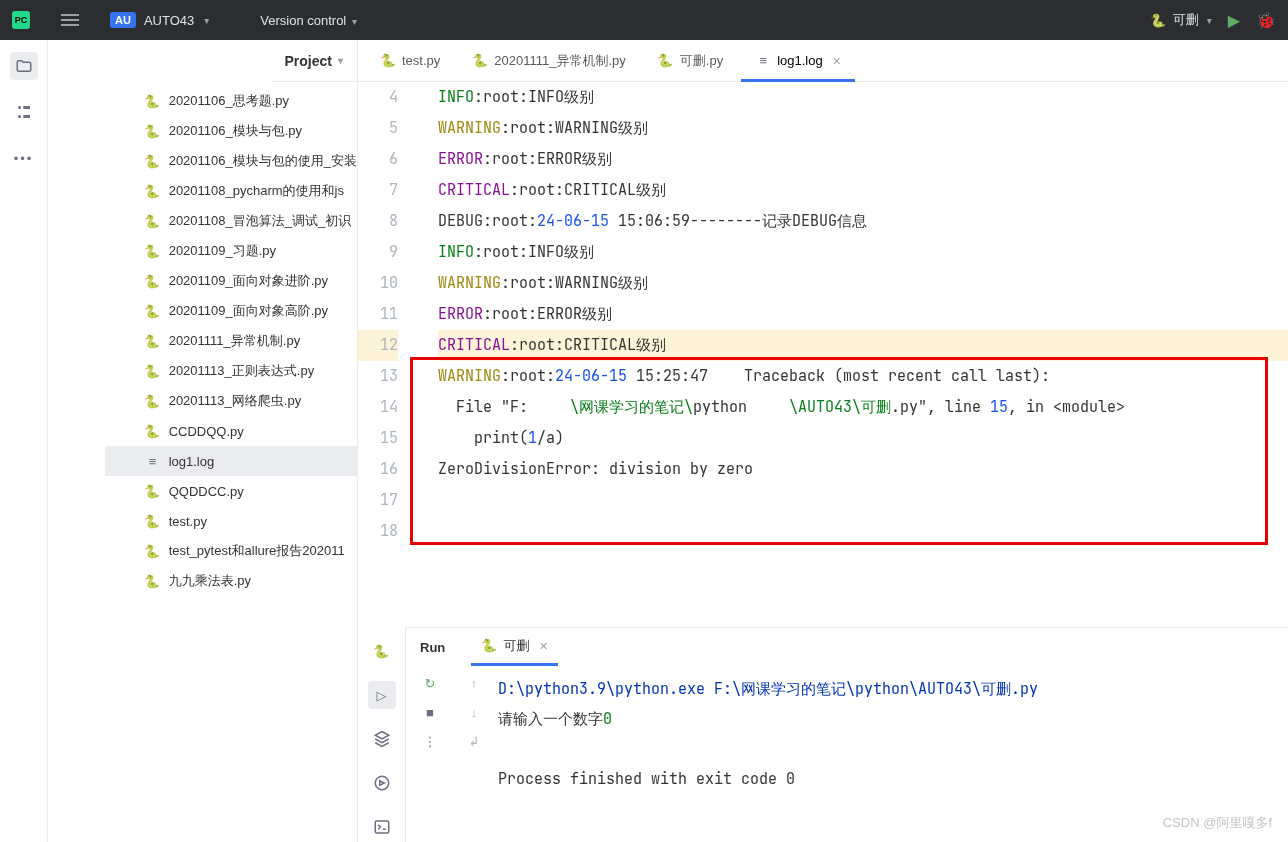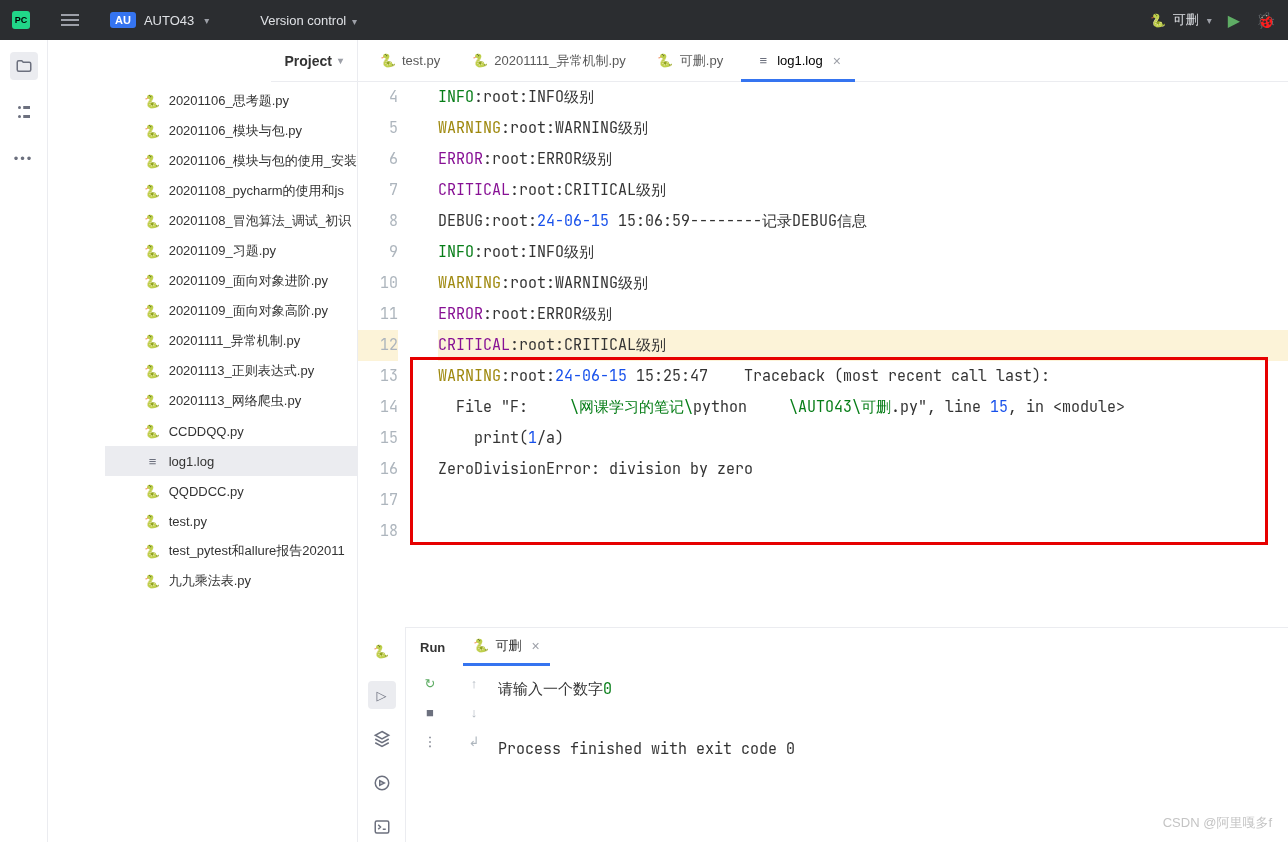--- a/index.html
+++ b/index.html
@@ -52,21 +52,21 @@
 .code-line.hl { background: #fcf3d8; }
 .tk-info { color: #067d17; }
 .tk-warn { color: #9e880d; }
 .tk-err { color: #871094; }
 .tk-crit { color: #871094; }
 .tk-num { color: #1750eb; }
 .tk-path { color: #067d17; margin-left: 42px; }
 .redbox { position: absolute; border: 3px solid #e60000; pointer-events: none; }
 
 .run-panel { border-top: 1px solid #ebecf0; height: 215px; display: flex; flex-direction: column; }
-.run-header { height: 38px; display: flex; align-items: center; padding: 0 14px; gap: 18px; text-align: center; }
+.run-header { height: 38px; display: flex; align-items: center; padding: 0 14px; gap: 26px; text-align: center; }
 .run-label { font-weight: 600; }
 .run-tab { display: flex; align-items: center; gap: 6px; padding: 0 10px; height: 100%; border-bottom: 3px solid #3574f0; }
 .run-body { flex: 1; display: flex; }
 .run-gutter { width: 48px; display: flex; flex-direction: column; align-items: center; padding-top: 10px; gap: 14px; color: #6c707e; }
 .run-gutter2 { width: 40px; display: flex; flex-direction: column; align-items: center; padding-top: 10px; gap: 14px; color: #adb5bd; }
 .run-output { flex: 1; font-family: "JetBrains Mono", Consolas, monospace; font-size: 15px; padding: 8px 4px; line-height: 30px; }
 .out-blue { color: #0033b3; }
 .out-green { color: #067d17; }
 .watermark { position: fixed; right: 16px; bottom: 10px; color: #c4c4c4; font-size: 13px; }
 
@@ -298,20 +298,21 @@
             <span style="color:#5fad65">↻</span>
             <span>■</span>
             <span>⋮</span>
           </div>
           <div class="run-gutter2">
             <span>↑</span>
             <span>↓</span>
             <span>↲</span>
           </div>
           <div class="run-output">
+            <div><span class="out-blue">D:\python3.9\python.exe F:\网课学习的笔记\python\AUTO43\可删.py</span></div>
             <div><span>请输入一个数字</span><span class="out-green">0</span></div>
             <div>&nbsp;</div>
             <div>Process finished with exit code 0</div>
           </div>
         </div>
       </div>
     </div>
   </div>
 </div>
 

